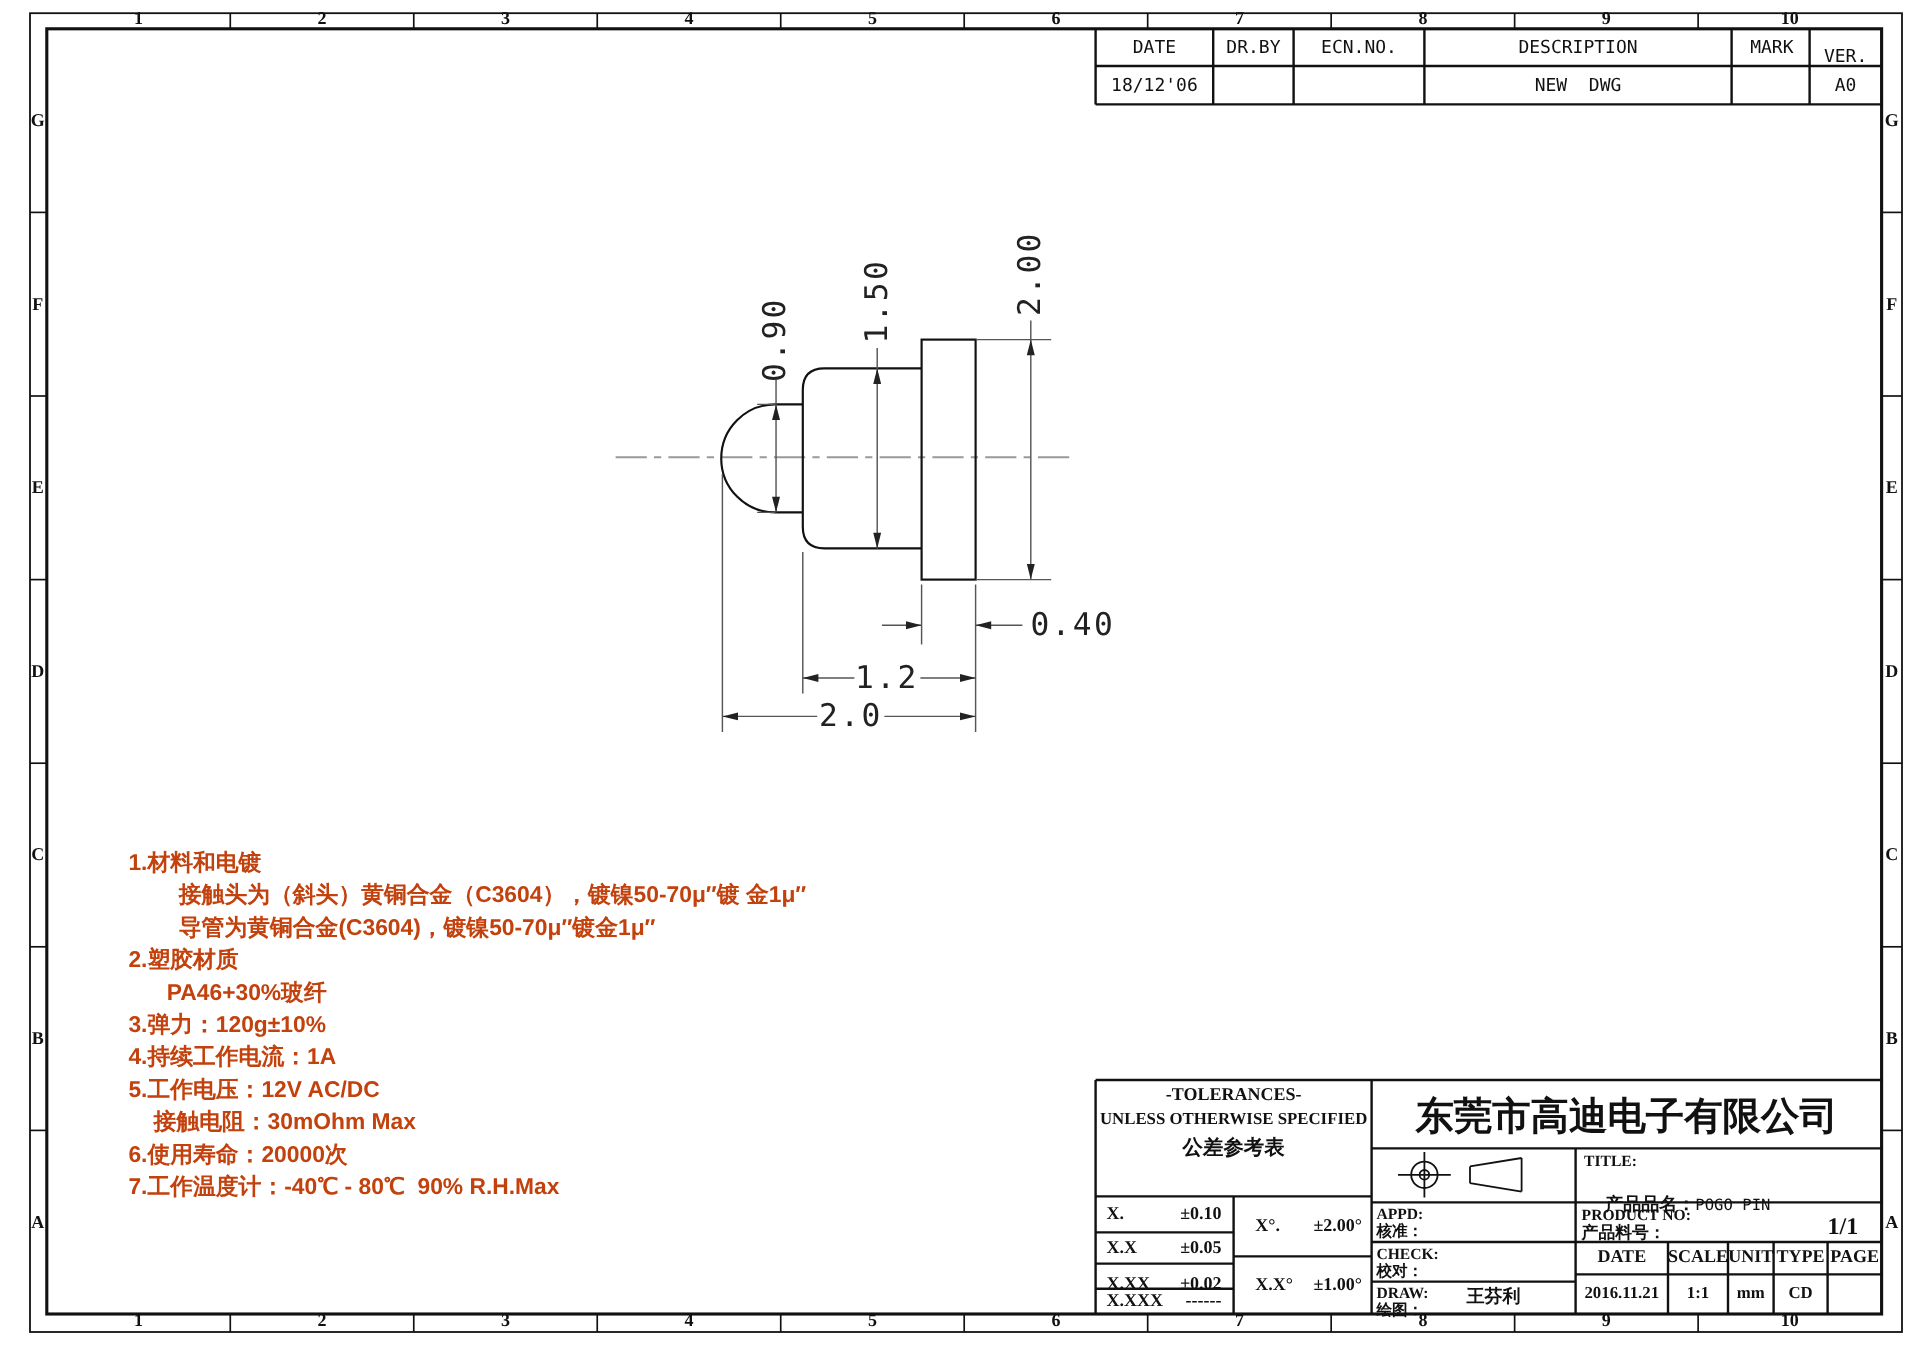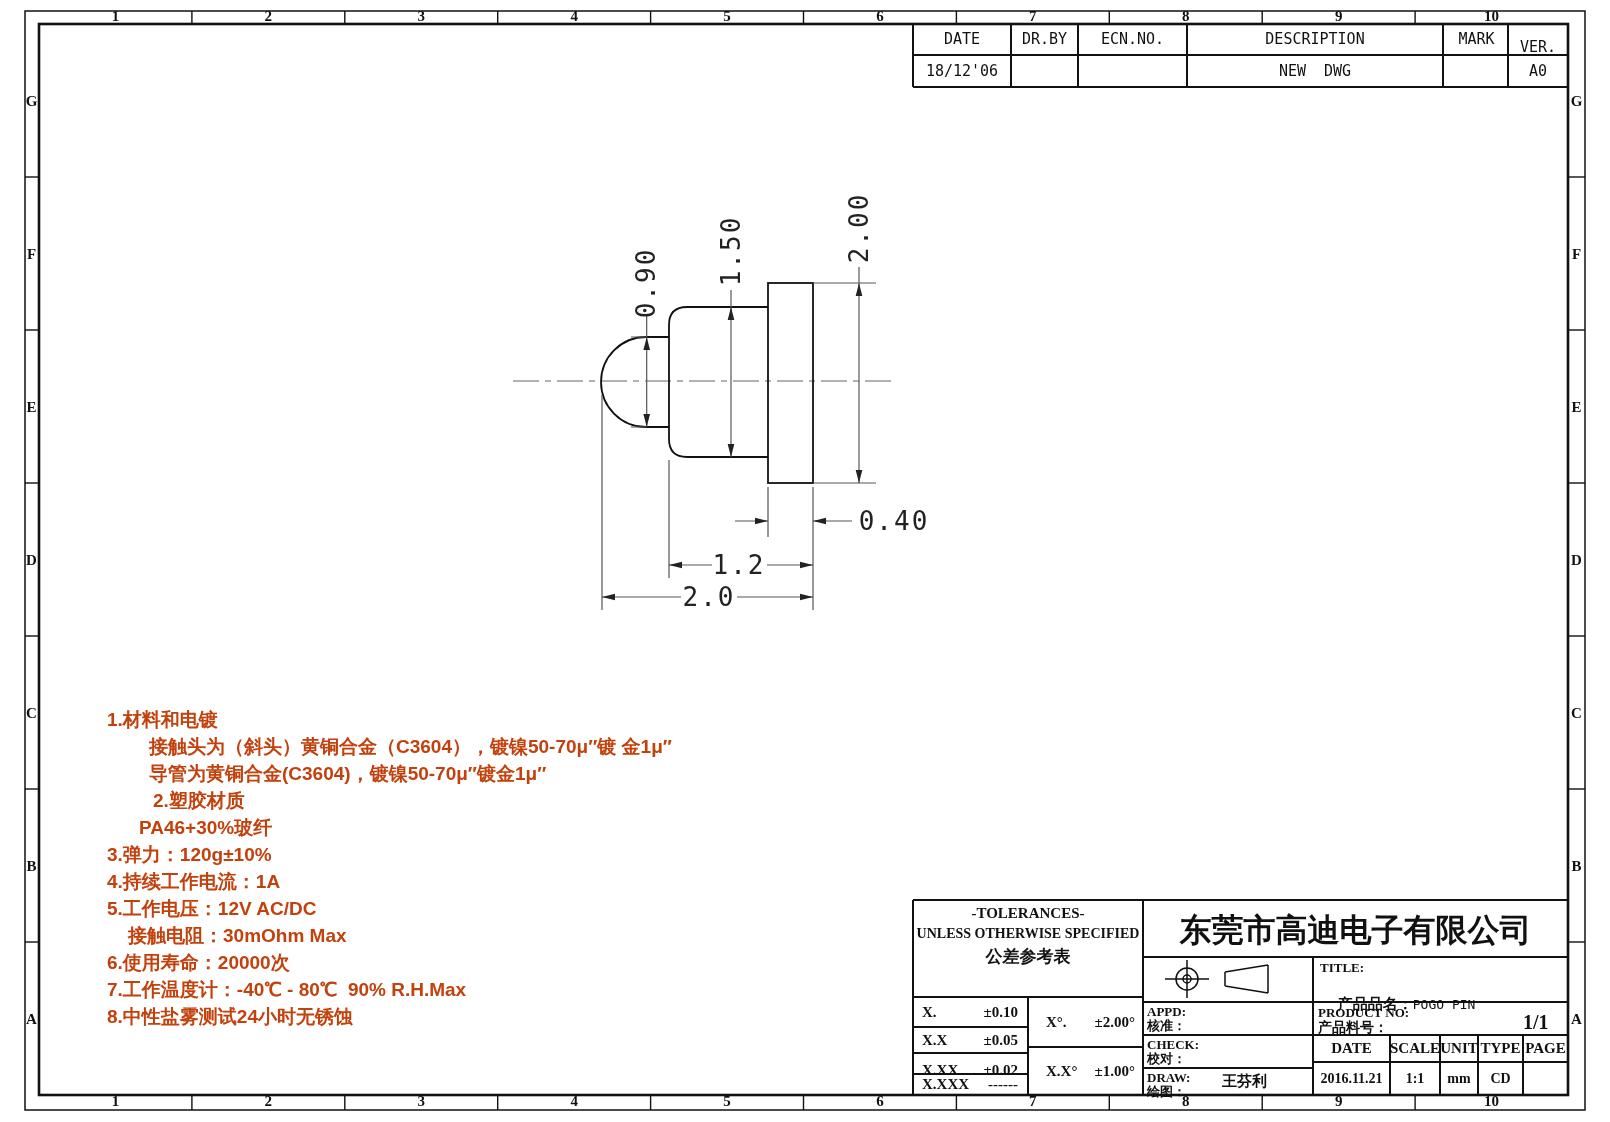--- a/index.html
+++ b/index.html
@@ -183,29 +183,28 @@
   <div class="t mono ctr rv" style="left:1011px;top:63px;width:67px"></div>
   <div class="t mono ctr rv" style="left:1078px;top:63px;width:109px"></div>
   <div class="t mono ctr rv" style="left:1187px;top:63px;width:256px">NEW  DWG</div>
   <div class="t mono ctr rv" style="left:1443px;top:63px;width:65px"></div>
   <div class="t mono ctr rv" style="left:1508px;top:63px;width:60px">A0</div>
 
   <div id="notes">
       <div class="note-line" style="padding-left: 0px;">1.材料和电镀</div>
       <div class="note-line" style="padding-left: 42px;">接触头为（斜头）黄铜合金（C3604），镀镍50-70μ″镀 金1μ″</div>
       <div class="note-line" style="padding-left: 42px;">导管为黄铜合金(C3604)，镀镍50-70μ″镀金1μ″</div>
-      <div class="note-line" style="padding-left: 0px; margin-left: 46px;">2.塑胶材质</div>
+      <div class="note-line" style="padding-left: 0px;">2.塑胶材质</div>
       <div class="note-line" style="padding-left: 32px;">PA46+30%玻纤</div>
       <div class="note-line" style="padding-left: 0px;">3.弹力：120g±10%</div>
       <div class="note-line" style="padding-left: 0px;">4.持续工作电流：1A</div>
       <div class="note-line" style="padding-left: 0px;">5.工作电压：12V AC/DC</div>
       <div class="note-line" style="padding-left: 21px;">接触电阻：30mOhm Max</div>
       <div class="note-line" style="padding-left: 0px;">6.使用寿命：20000次</div>
       <div class="note-line" style="padding-left: 0px;">7.工作温度计：-40℃ - 80℃  90% R.H.Max</div>
-      <div class="note-line" style="padding-left: 0px;">8.中性盐雾测试24小时无锈蚀</div>
     </div>
 
   <div class="t ser ctr" style="left:913px;top:905px;width:230px;font-size:15px">-TOLERANCES-</div>
   <div class="t ser ctr" style="left:913px;top:925px;width:230px;font-size:14px">UNLESS OTHERWISE SPECIFIED</div>
   <div class="t cn ctr" style="left:913px;top:948px;width:230px;font-size:17px">公差参考表</div>
 
   <div class="tolrow" style="left:913px;top:997px;width:115px;height:30px;padding:0 10px 0 9px">
     <span>X.</span>
     <span>±0.10</span>
   </div>

